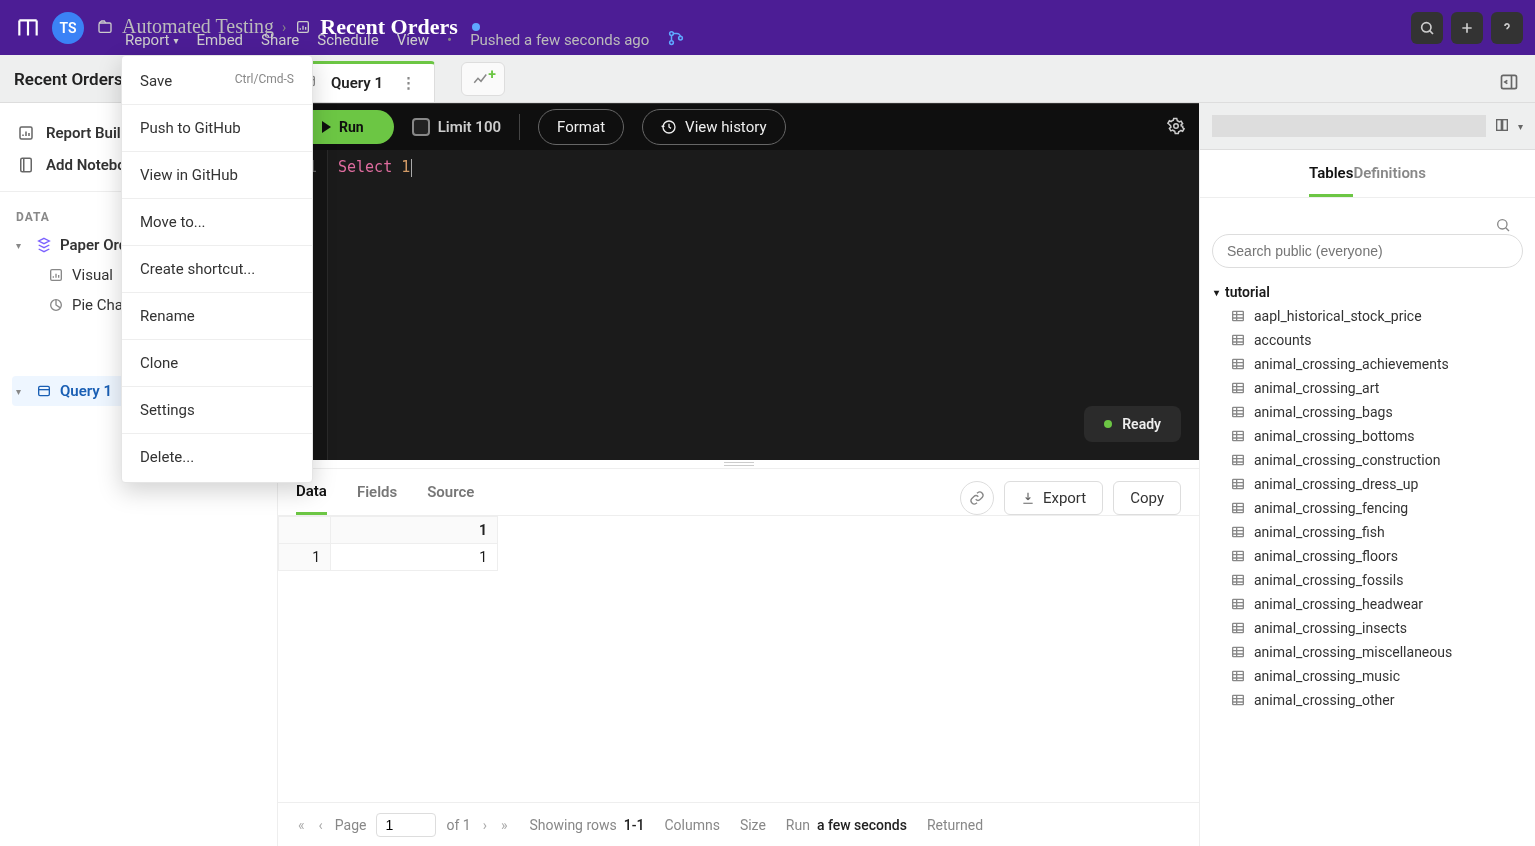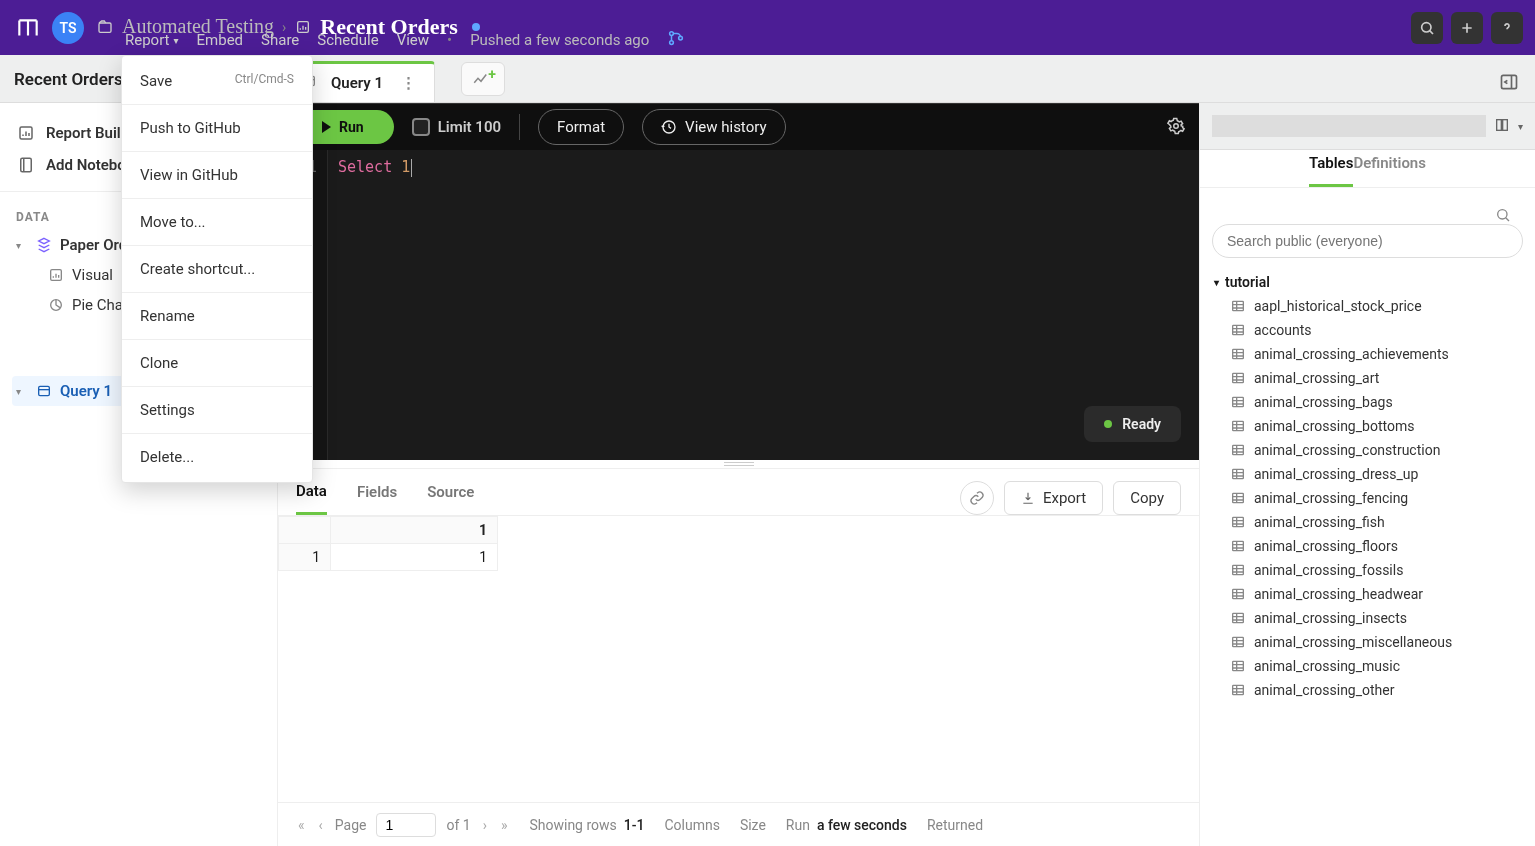--- a/index.html
+++ b/index.html
@@ -89,21 +89,21 @@
   .pager { display:flex; align-items:center; gap:10px; color:#aaa;}
   .pager .nav { cursor:pointer; padding:0 2px;}
   .page-input { width:60px; border:1px solid #ddd; border-radius:4px; padding:3px 8px; text-align:left; font-size:14px;}
   .status-bar .lbl { color:#888;}
   .status-bar .val { color:#222; font-weight:500;}
 
   
   .schema-panel { width:336px; border-left:1px solid #eee; display:flex; flex-direction:column;}
   .schema-header-bar { height:47px; background:#eeefef; border-bottom:1px solid #ddd; display:flex; align-items:center; justify-content:flex-end; padding:0 12px; gap:8px;}
   .schema-header-bar .slot { flex:1; height:22px; background:#ddd;}
-  .schema-tabs { display:flex; justify-content:center; padding:4px 0 0 0; border-bottom:1px solid #eee; }
+  .schema-tabs { display:flex; justify-content:center; padding:14px 0 0 0; border-bottom:1px solid #eee; }
   .schema-tab { padding-bottom:12px; font-weight:600; color:#888; cursor:pointer; font-size:15px;}
   .schema-tab.active { color:#111; border-bottom:3px solid #6cc644;}
   .schema-search { margin:12px; position:relative;}
   .schema-search input { width:100%; border:1px solid #ddd; border-radius:18px; padding:8px 36px 8px 14px; font-size:14px; color:#7f1d1d;margin-top:24px;}
   .schema-search .sicon { position:absolute; right:12px; top:7px; color:#888;}
   .schema-list { flex:1; overflow:auto; padding:0 4px 12px 8px;}
   .schema-group { display:flex; align-items:center; gap:6px; font-weight:600; padding:4px 6px; cursor:pointer; font-size:14px;}
   .schema-item { display:flex; align-items:center; gap:8px; padding:4px 6px 4px 22px; cursor:pointer; font-size:14px; color:#333;}
   .table-icon { width:16px; height:16px; color:#888; flex:none;}
 </style>

